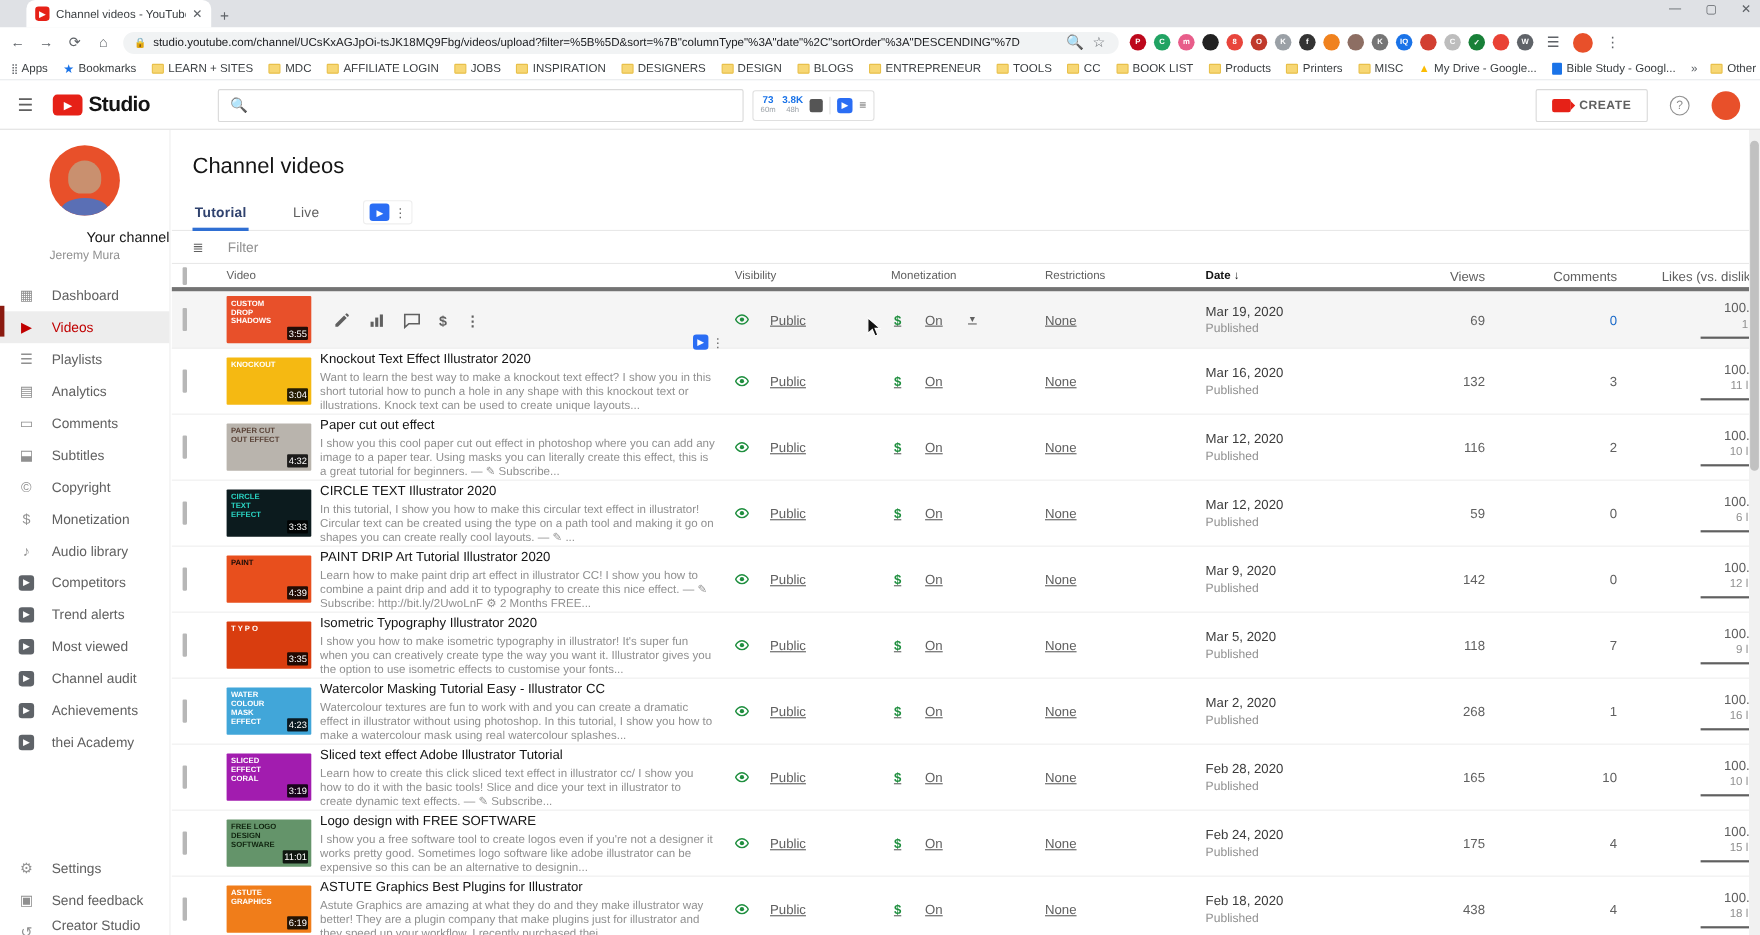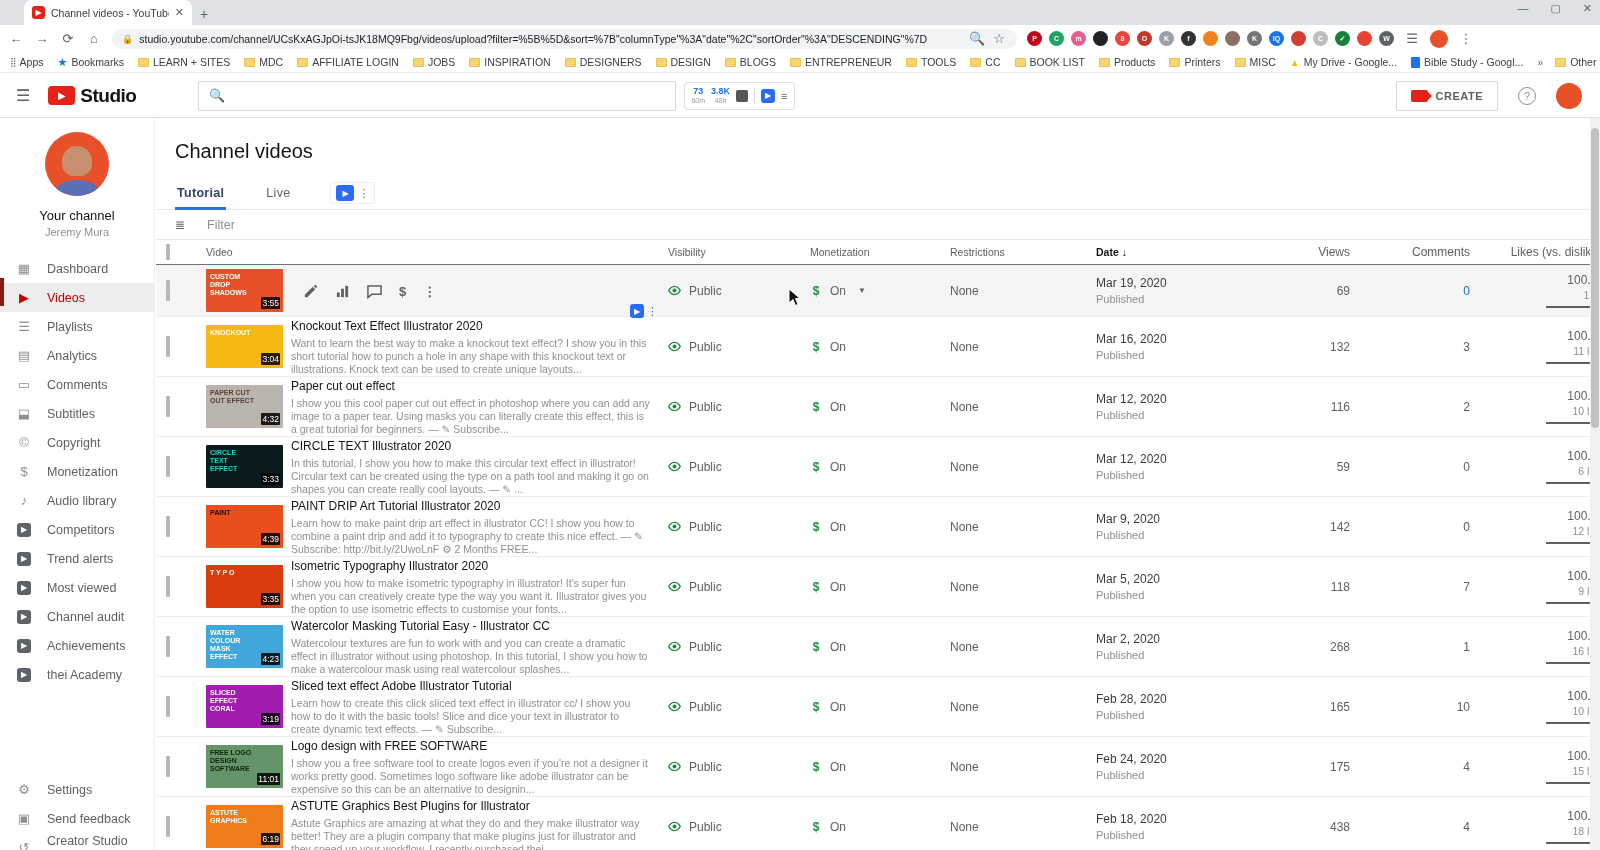--- a/index.html
+++ b/index.html
@@ -69,21 +69,21 @@
   .avatar-sm { width:26px; height:26px; border-radius:50%; background:#e8502a; }
   
   .sidebar { position:absolute; left:0; top:118px; width:155px; height:732px; background:#fff;
     border-right:1px solid #eee; }
   .profile { text-align:center; padding-top:14px; padding-bottom:16px; }
   .avatar-lg { width:64px; height:64px; border-radius:50%; background:#e8502a; margin:0 auto; position:relative; overflow:hidden; }
   .avatar-lg:after { content:""; position:absolute; left:17px; top:14px; width:30px; height:30px;
     background:#c9906f; border-radius:50% 50% 40% 40%; }
   .avatar-lg:before { content:""; position:absolute; left:10px; bottom:-8px; width:44px; height:24px;
     background:#5a6fb5; border-radius:50% 50% 0 0; z-index:1; }
-  .ch-name { font-size:13px; color:#141414; margin-top:12px; }
+  .ch-name { font-size:13px; color:#141414; margin-top:12px;text-align:right; }
   .ch-owner { font-size:11px; color:#909090; margin-top:3px; }
   .side-item { height:29px; display:flex; align-items:center; gap:14px; padding-left:15px;
     font-size:12.5px; color:#606060; position:relative; }
   .side-item .ic { width:18px; text-align:center; font-size:13px; color:#909090; flex:none; }
   .side-item.selected { background:#ededed; color:#c00000; }
   .side-item.selected .ic { color:#c00000; }
   .vq-ic { width:14px; height:14px; background:#5f6368; border-radius:3px; color:#fff; font-size:8px;
     display:flex; align-items:center; justify-content:center; margin:0 2px; }
   .side-footer { position:absolute; left:0; bottom:-12px; width:100%; }
   .vidiq-edge { position:absolute; left:0; top:160px; width:4px; height:28px; background:#8b1a10; }
@@ -95,40 +95,40 @@
     display:flex; align-items:center; position:relative; letter-spacing:0.3px; }
   .tab-item.active { color:#30426e; font-weight:bold; }
   .tab-item.active:after { content:""; position:absolute; left:0; right:0; bottom:0; height:3px; background:#2f6fd3; }
   .tab-vidiq { display:flex; align-items:center; gap:4px; border:1px solid #eee; border-radius:3px; padding:2px 5px; }
   .tab-vidiq .vq-play { width:18px; height:16px; }
   .filter-row { display:flex; align-items:center; gap:22px; height:30px; padding-left:19px; border-bottom:1px solid #e8e8e8; }
   .funnel { color:#606060; font-size:12px; }
   .filter-ph { font-size:12.5px; color:#909090; }
   
   .thead { display:grid; grid-template-columns:40px 462px 142px 140px 146px 168px 86px 120px 138px;
-    align-items:center; height:25px; border-bottom:1px solid #737373; padding-left:10px;
+    align-items:center; height:25px; border-bottom:4px solid #737373; padding-left:10px;
     font-size:10.5px; color:#606060; }
   .col-date { color:#141414; font-weight:bold; }
   .checkbox { width:13px; height:13px; border:2px solid #b7b7b7; border-radius:1px; }
   .row { display:grid; grid-template-columns:40px 462px 142px 140px 146px 168px 86px 120px 138px;
     align-items:center; min-height:52px; border-bottom:1px solid #eee; padding-left:10px; position:relative; }
   .row.hovered { background:#f5f5f5; }
   .vid-cell { display:flex; align-items:center; gap:8px; position:relative; }
   .thumb { width:77px; height:43px; border-radius:1px; position:relative; flex:none; overflow:hidden; }
   .thumb-label { font-size:7px; font-weight:bold; padding:4px 0 0 4px; line-height:8px; width:48px; }
   .duration { position:absolute; right:3px; bottom:3px; background:rgba(0,0,0,.85); color:#fff;
     font-size:8.5px; padding:0 1px; border-radius:1px; line-height:12px; }
   .vid-meta { padding-top:2px; }
   .vid-title { font-size:12px; color:#141414; margin-bottom:4px; }
   .vid-desc { font-size:10.5px; color:#909090; line-height:13px; max-width:360px; }
   .row-actions { display:flex; align-items:center; gap:17px; margin-left:12px; }
   .act { color:#606060; }
   .vq-row-badge { position:absolute; right:10px; bottom:-6px; display:flex; align-items:center; gap:3px; }
   .eye { width:13px; height:13px; flex:none; }
-  .cell-flex { display:flex; align-items:center; gap:8px; font-size:12px; color:#606060; }
+  .cell-flex { display:flex; align-items:center; gap:19px; font-size:12px; color:#606060;text-decoration:underline; }
   .dollar { color:#1e8e3e; font-weight:bold; font-size:12px; width:12px; text-align:center; }
   .caret { color:#606060; font-size:8px; margin-left:4px; }
   .date-main { font-size:12px; color:#3c3c3c; }
   .date-sub { font-size:11px; color:#909090; margin-top:3px; }
   .num { font-size:12px; color:#606060; text-align:right; }
   .num.link { color:#1b6ac9; }
   .likes-cell { text-align:right; padding-right:0; }
   .like-pct { font-size:12px; color:#606060; }
   .like-sub { font-size:10.5px; color:#909090; margin-top:2px; }
   .like-bar { margin-top:5px; margin-left:auto; width:62px; height:2.5px; background:#606060; }

